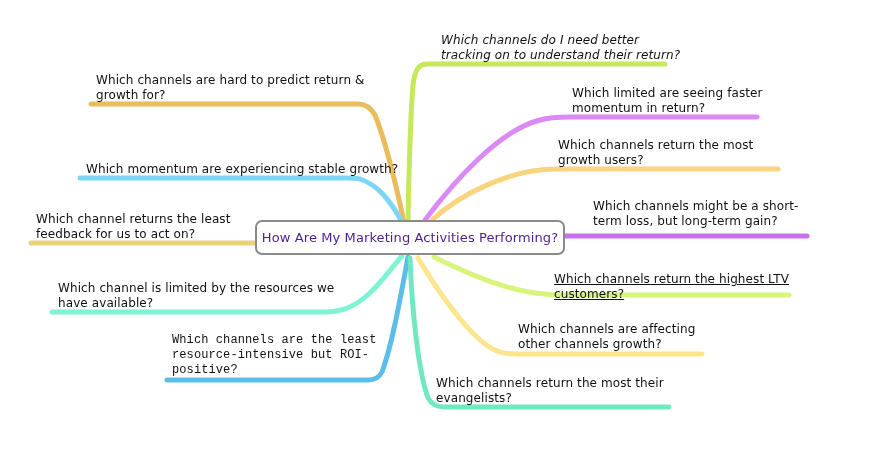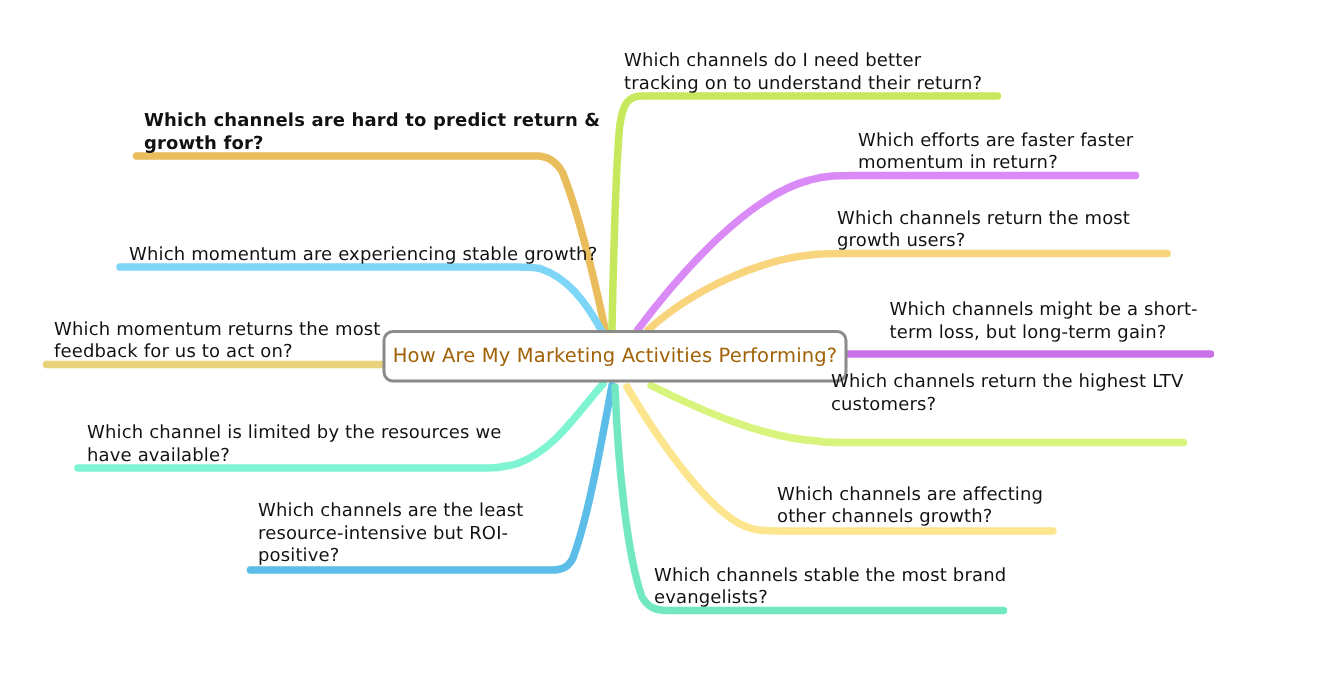--- a/index.html
+++ b/index.html
@@ -42,21 +42,21 @@
       width: 310px;
       height: 35px;
       border: 2px solid #8a8a8a;
       border-radius: 7px;
       background: #ffffff;
       box-sizing: border-box;
       display: flex;
       align-items: center;
       justify-content: center;
       font-size: 13px;
-      color: #a16207;
+      color: #4c1d95;
       letter-spacing: 0.1px;
     }
   </style>
 </head>
 <body>
 
 <svg id="mindmap" viewBox="0 0 885 449" xmlns="http://www.w3.org/2000/svg">
 
   <path class="branch-line" d="M 404 222 C 395 180, 385 140, 375 115 C 371 108, 366 104, 358 104 L 91 104" stroke="#E9BC5C"></path>
   <path class="branch-line" d="M 402 222 C 390 200, 378 185, 360 179 C 355 178, 350 178, 345 178 L 80 178" stroke="#7DD5F7"></path>
@@ -70,37 +70,37 @@
   <path class="branch-line" d="M 565 236 L 807 236" stroke="#C872E9"></path>
   <path class="branch-line" d="M 434 257 C 470 275, 510 292, 545 294 C 550 295, 555 295, 560 295 L 789 295" stroke="#D8F47C"></path>
   <path class="branch-line" d="M 418 258 C 440 295, 475 345, 500 352 C 506 354, 512 354, 518 354 L 702 354" stroke="#FCE58C"></path>
   <path class="branch-line" d="M 410 258 C 412 310, 418 370, 428 398 C 432 405, 437 407, 445 407 L 669 407" stroke="#72E8C2"></path>
 </svg>
 
 <div class="central-node">
   <span>How Are My Marketing Activities Performing?</span>
 </div>
 
-<div class="node-text" style="left:96px; top:73px;font-weight:bold;">Which channels are hard to predict return &amp;
+<div class="node-text" style="left:96px; top:73px;">Which channels are hard to predict return &amp;
 growth for?</div>
 <div class="node-text" style="left:86px; top:162px;">Which momentum are experiencing stable growth?</div>
-<div class="node-text" style="left:36px; top:212px;">Which momentum returns the most
+<div class="node-text" style="left:36px; top:212px;">Which channel returns the least
 feedback for us to act on?</div>
 <div class="node-text" style="left:58px; top:281px;">Which channel is limited by the resources we
 have available?</div>
-<div class="node-text" style="left:172px; top:333px;">Which channels are the least
+<div class="node-text" style="left:172px; top:333px;font-family:Liberation Mono, monospace;">Which channels are the least
 resource-intensive but ROI-
 positive?</div>
 
-<div class="node-text" style="left:416px; top:33px;">Which channels do I need better
+<div class="node-text" style="left:441px; top:33px;font-style:italic;">Which channels do I need better
 tracking on to understand their return?</div>
-<div class="node-text" style="left:572px; top:86px;">Which efforts are faster faster
+<div class="node-text" style="left:572px; top:86px;">Which limited are seeing faster
 momentum in return?</div>
 <div class="node-text" style="left:558px; top:138px;">Which channels return the most
 growth users?</div>
 <div class="node-text" style="left:593px; top:199px;">Which channels might be a short-
 term loss, but long-term gain?</div>
-<div class="node-text" style="left:554px; top:247px;">Which channels return the highest LTV
+<div class="node-text" style="left:554px; top:272px;text-decoration:underline;">Which channels return the highest LTV
 customers?</div>
 <div class="node-text" style="left:518px; top:322px;">Which channels are affecting
 other channels growth?</div>
-<div class="node-text" style="left:436px; top:376px;">Which channels stable the most brand
+<div class="node-text" style="left:436px; top:376px;">Which channels return the most their
 evangelists?</div>
 
 </body></html>

